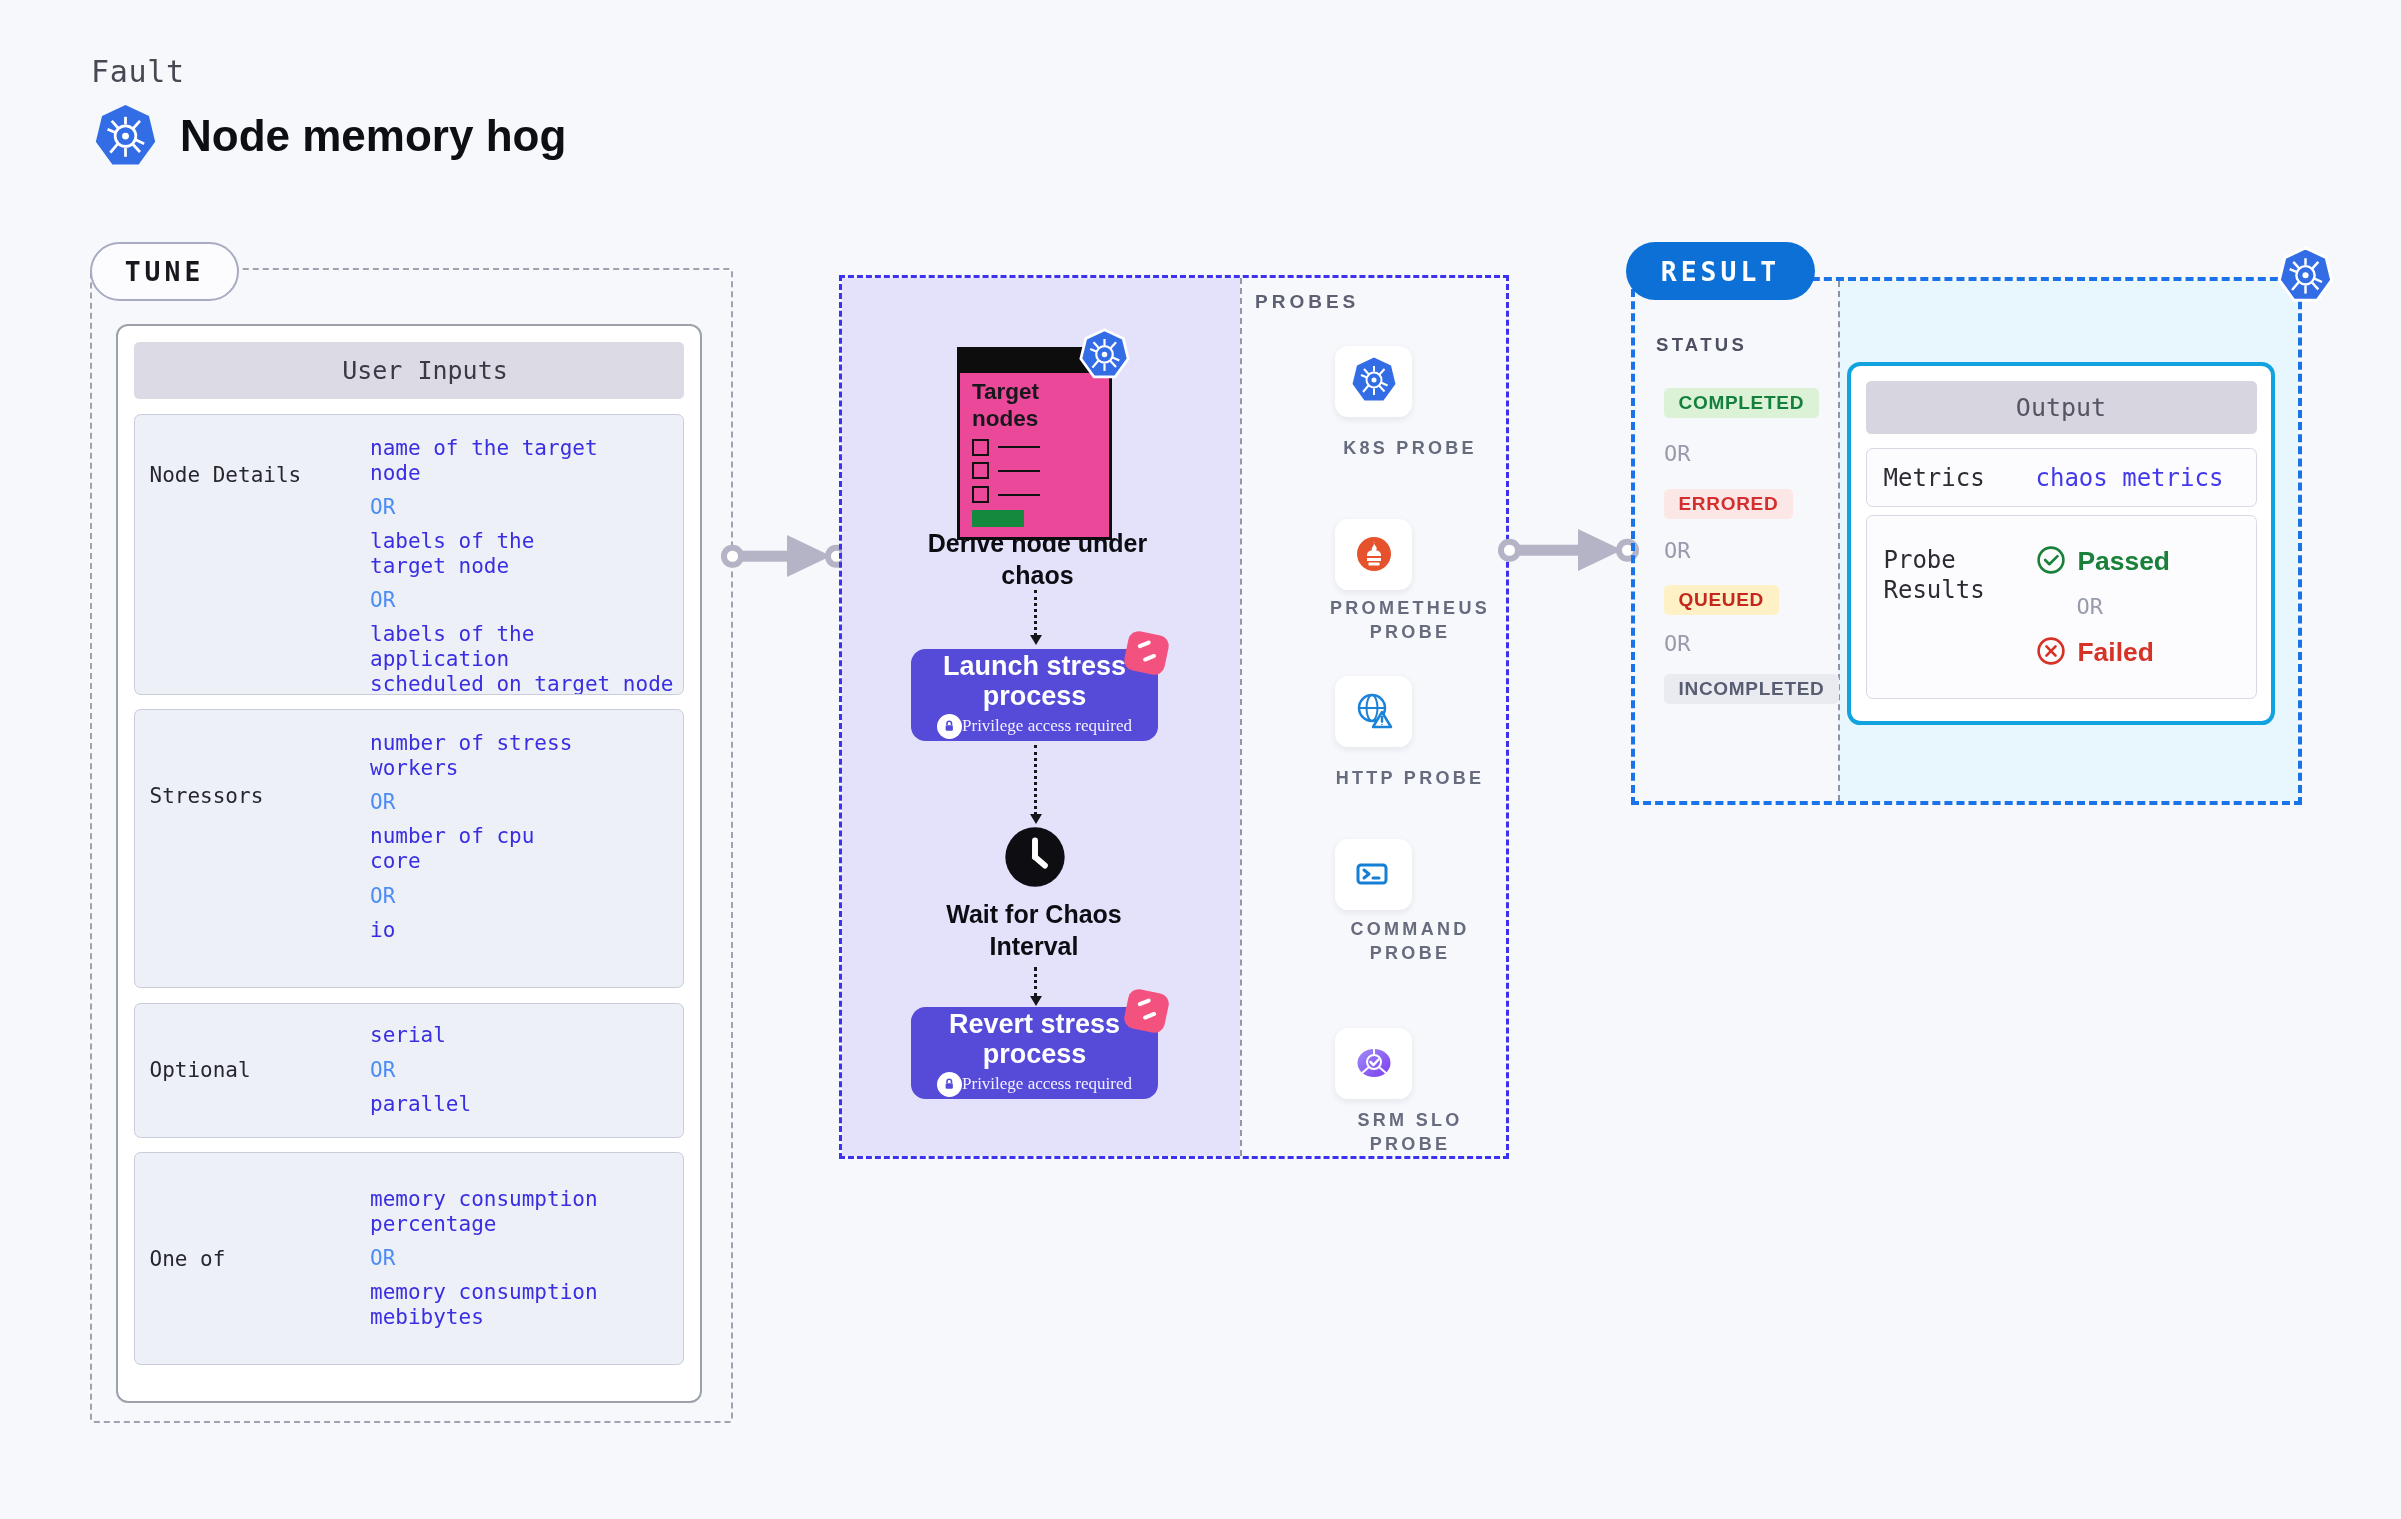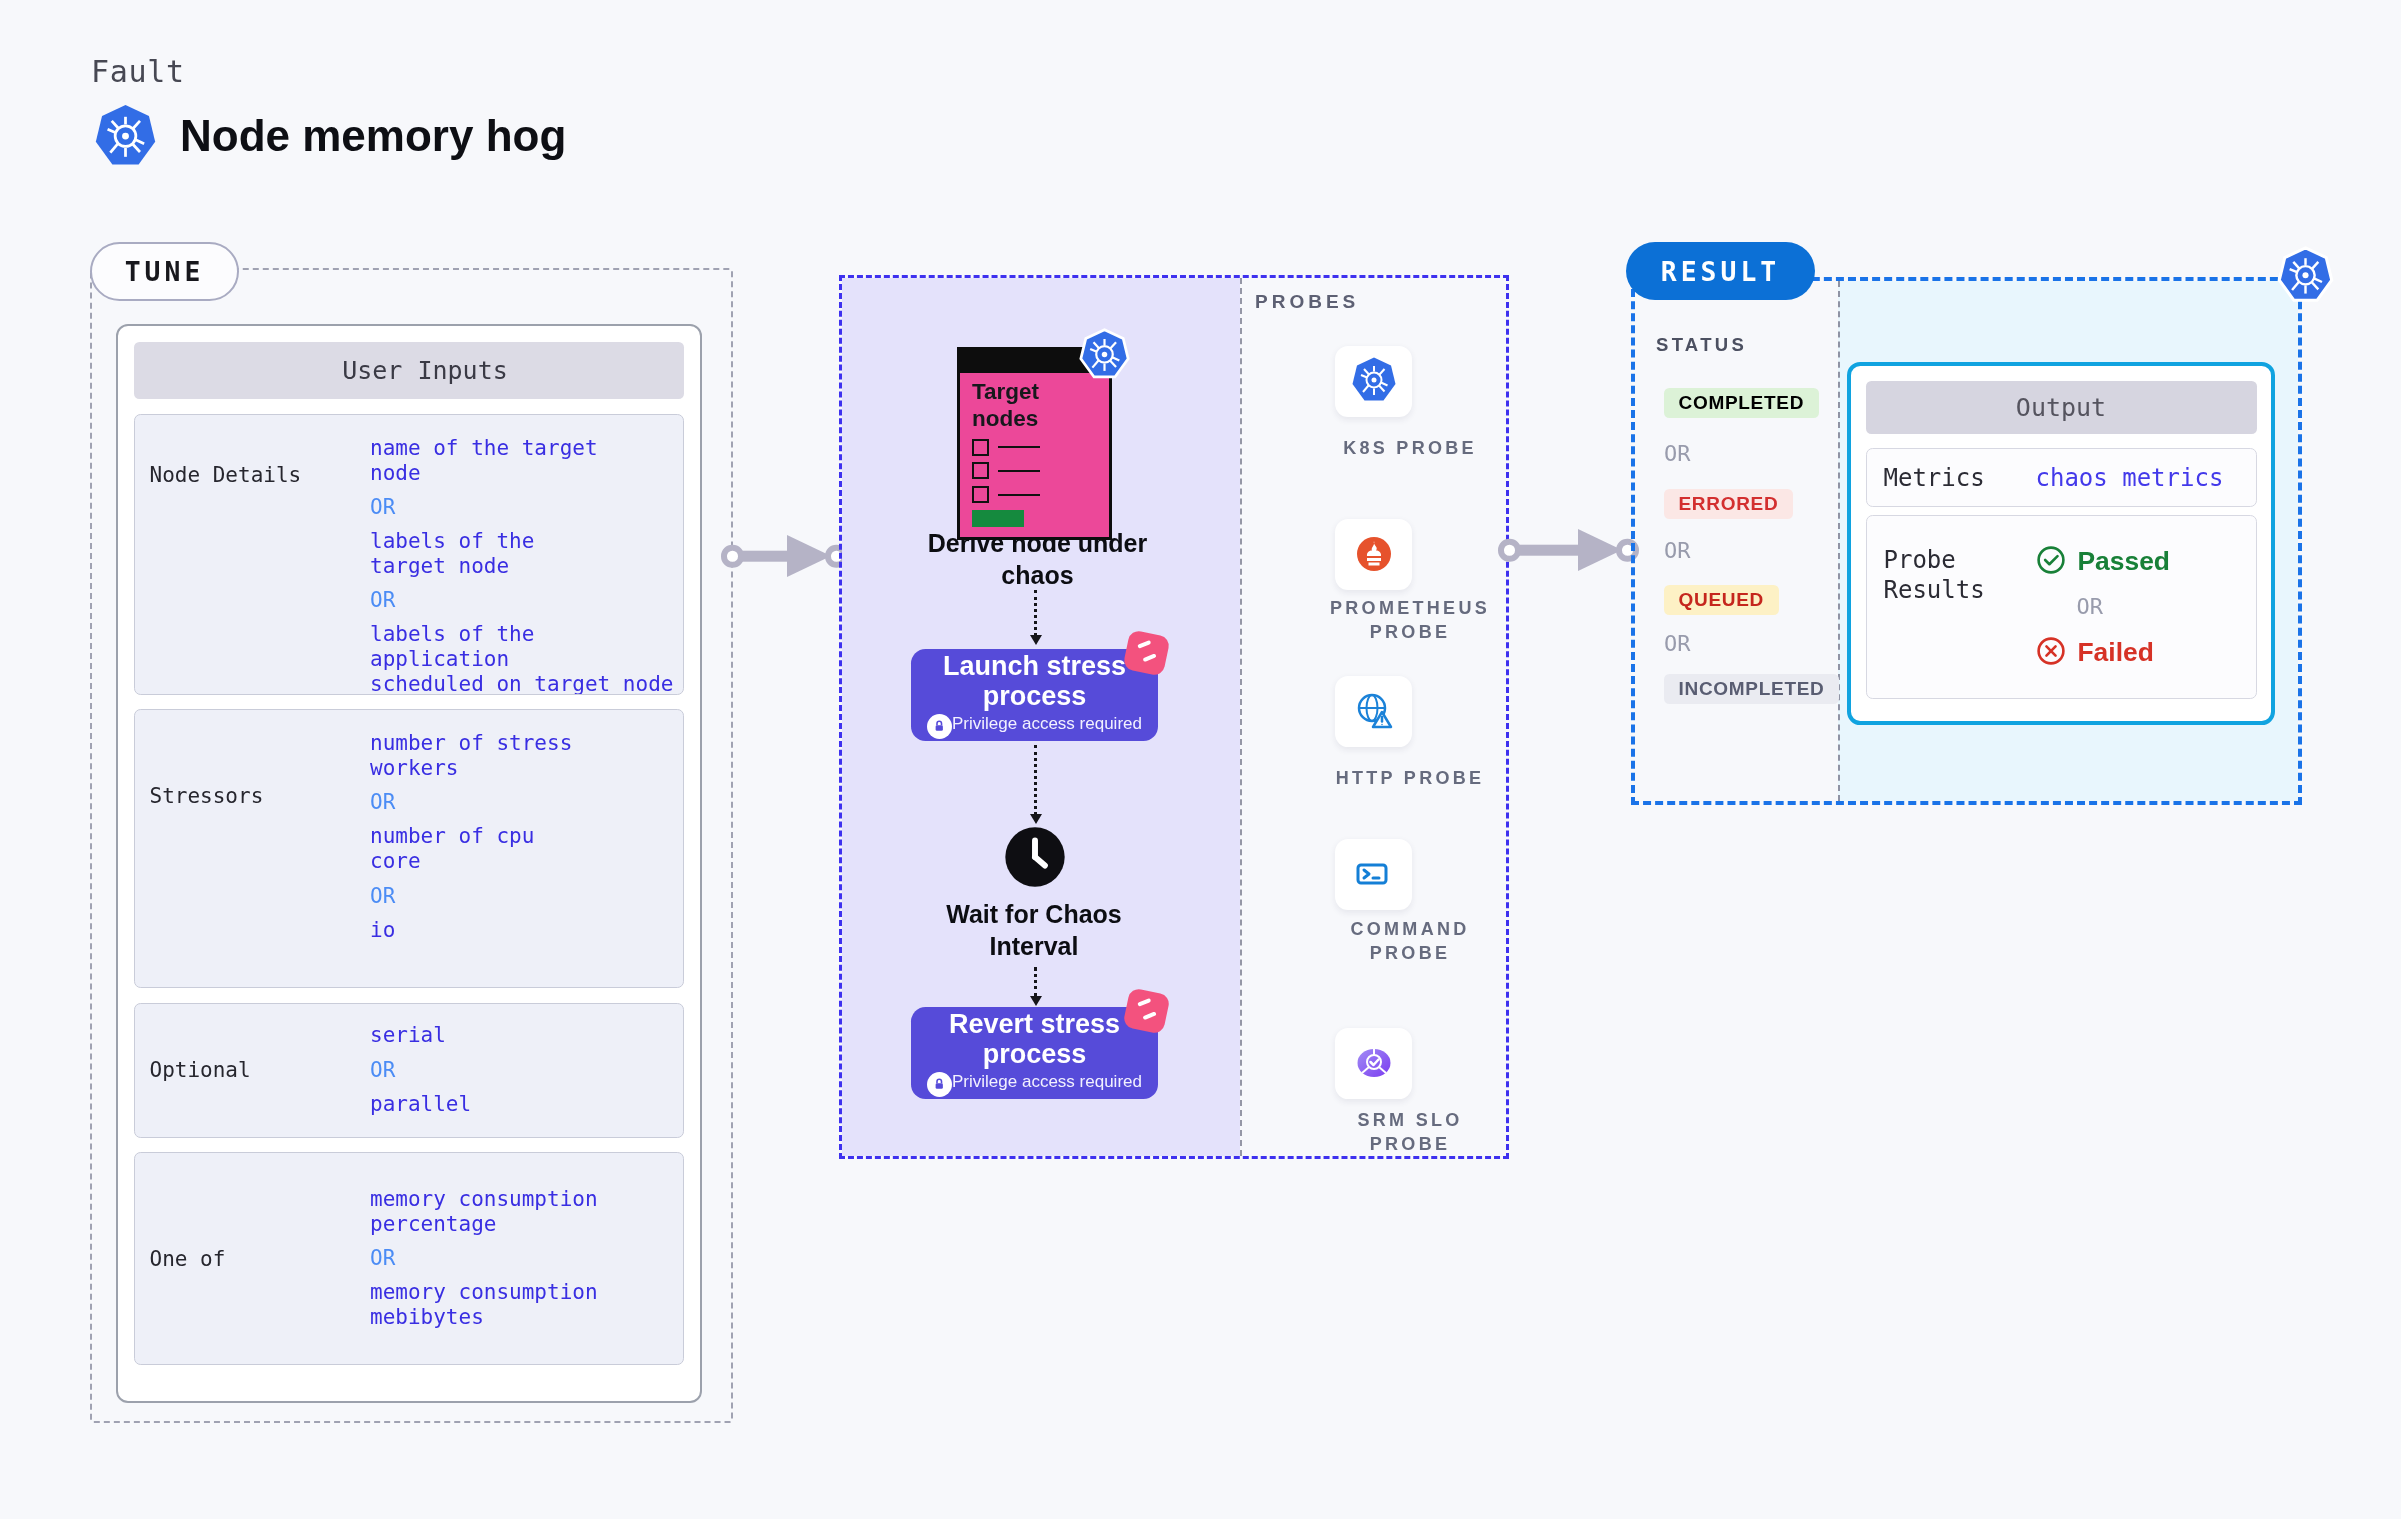--- a/index.html
+++ b/index.html
@@ -64,21 +64,21 @@
 
   .step-text{font-size:25px;line-height:32px;font-weight:bold;color:#0c0d12;text-align:center;}
 
   .connector{position:absolute;width:0;border-left:3.3px dotted #15151a;}
   .connector:after{content:"";position:absolute;left:-7.3px;bottom:-9.2px;width:0;height:0;
                    border-top:10.6px solid #15151a;border-left:6px solid transparent;border-right:6px solid transparent;}
 
   .proc-btn{position:absolute;width:247px;height:92px;background:#564bd9;border-radius:14.5px;z-index:2;
             display:flex;flex-direction:column;align-items:center;justify-content:center;gap:2.6px;border:none;cursor:pointer;}
   .proc-title{font-size:27px;line-height:30px;font-weight:bold;color:#ffffff;text-align:center;}
-  .proc-note{display:flex;align-items:flex-start;}
+  .proc-note{display:flex;align-items:center;font-family:Liberation Serif, serif;}
   .proc-note span{font-size:17px;color:#f2f1ff;}
   .lock-circle{width:25px;height:25px;background:#ffffff;border-radius:50%;display:flex;align-items:center;justify-content:center;}
   .chaos-corner{position:absolute;right:-9.2px;top:-16px;width:41px;height:40px;background:#f3527e;border-radius:10.6px;transform:rotate(12deg);}
 
   .clock-wrap{left:1004px;top:826px;}
 
   
   .probes-heading{left:1255px;top:291px;font-size:19px;font-weight:bold;letter-spacing:4px;color:#5d6073;}
   .probe-card{position:absolute;left:1335px;width:77px;height:71px;background:#ffffff;border-radius:13.2px;
               box-shadow:0 2.6px 6.6px rgba(40,40,80,0.08);display:flex;align-items:center;justify-content:center;}
@@ -87,21 +87,21 @@
 
   
   .result-outer{left:1631px;top:277px;width:671px;height:528px;border:4px dashed #1a73e8;box-sizing:border-box;}
   .result-cyan{position:absolute;left:203px;top:0;right:0;height:100%;background:#e8f6fd;}
   .result-divider{position:absolute;left:203px;top:0;height:100%;width:0;border-left:2px dashed #8f93a4;}
   .result-k8s{left:2275px;top:246px;z-index:7;}
 
   .status-heading{left:1656px;top:334px;font-size:18.5px;font-weight:bold;letter-spacing:3.3px;color:#4c5061;}
   .status-badge{position:absolute;left:1664px;height:30px;display:inline-flex;align-items:center;padding:0 14.5px;
                 border-radius:5.3px;font-size:19px;font-weight:bold;letter-spacing:0.7px;}
-  .st-completed{top:388px;background:#dcf2d7;color:#000000;}
+  .st-completed{top:388px;background:#dcf2d7;color:#15803d;}
   .st-errored{top:489px;background:#fbe7e5;color:#d32f2f;}
   .st-queued{top:585px;background:#fdf1c5;color:#c5261d;}
   .st-incompleted{top:674px;background:#eaebf1;color:#595d72;}
   .or-gray{position:absolute;left:1664px;font-size:22px;color:#989bac;}
 
   .output-card{left:1847px;top:362px;width:428px;height:363px;background:#ffffff;border:4px solid #10a3e0;border-radius:13.2px;
                box-sizing:border-box;padding:14.5px;}
   .output-header{height:53px;background:#d6d5e0;border-radius:5.3px;display:flex;align-items:center;justify-content:center;
                  font-size:25px;color:#55545f;margin-bottom:14.5px;}
   .output-row{border:1.3px solid #d7d8e2;background:#fcfcfe;border-radius:6.6px;display:flex;box-sizing:border-box;}

